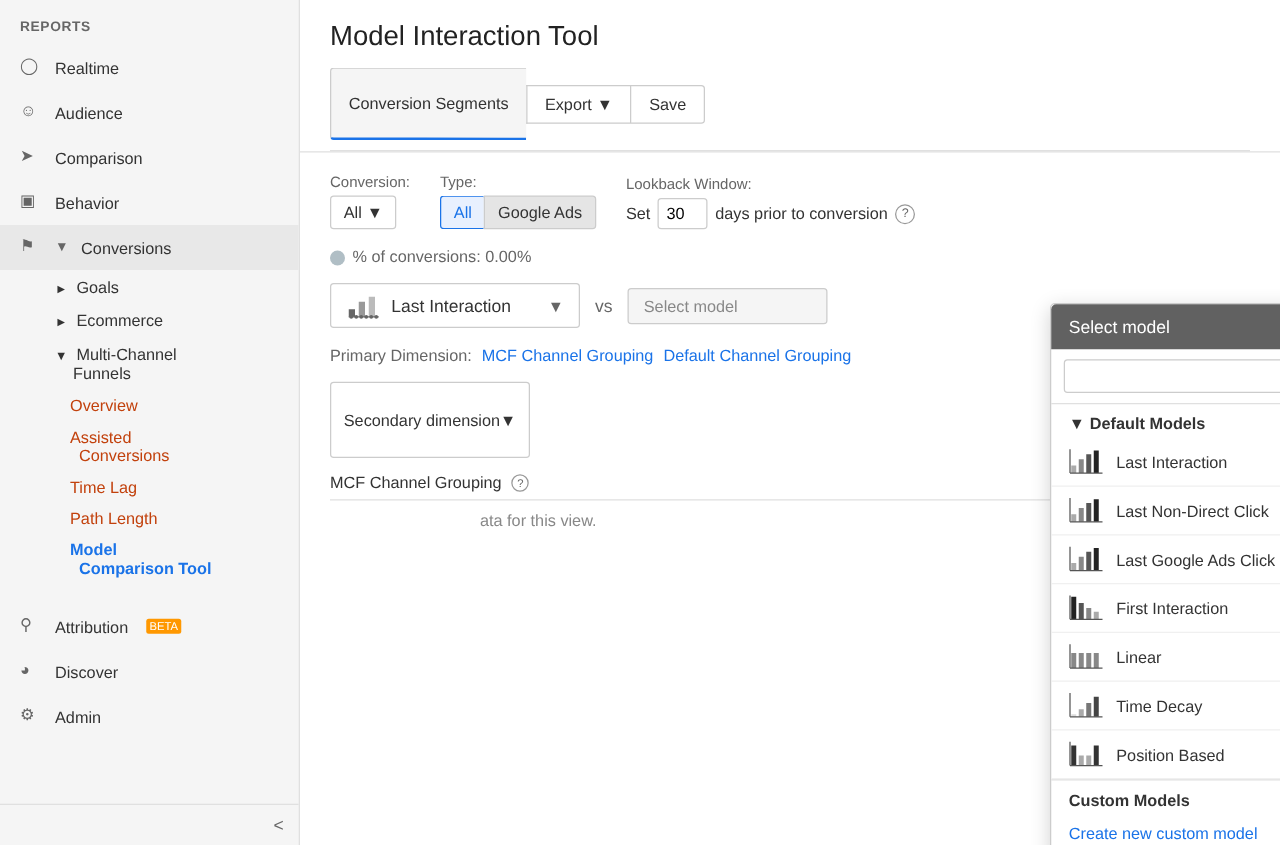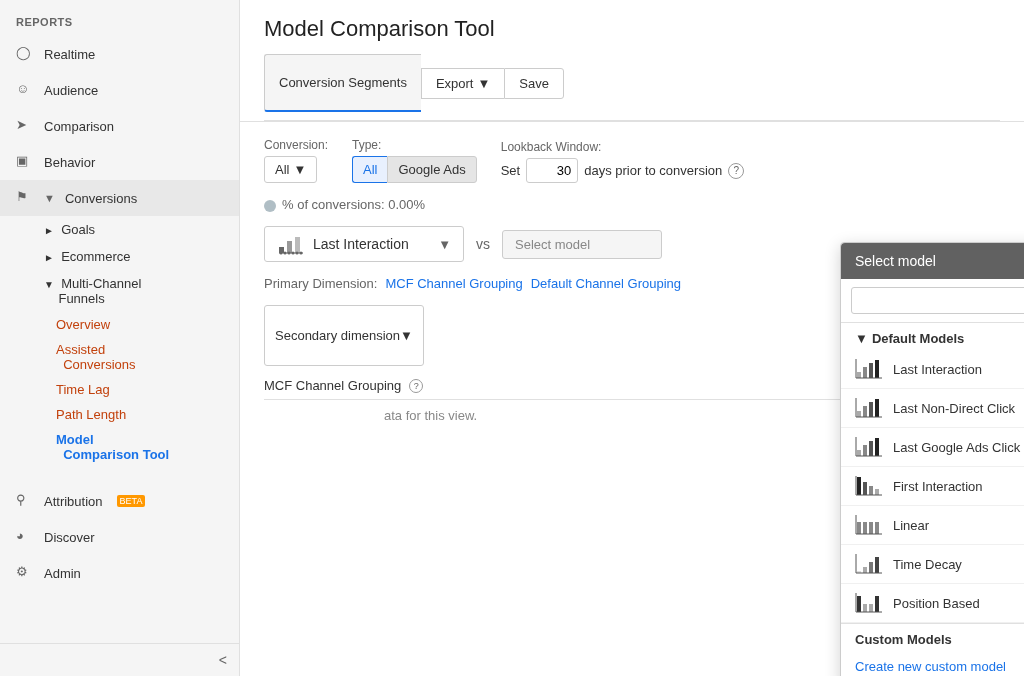--- a/index.html
+++ b/index.html
@@ -157,26 +157,26 @@
     .type-btn.active {
       background: #e8f0fe;
       color: #1a73e8;
       border-color: #1a73e8;
     }
     .type-btn:first-child { border-radius: 3px 0 0 3px; }
     .type-btn:last-child { border-radius: 0 3px 3px 0; border-right: 1px solid #ccc; }
     .type-btn.active:last-child { border-right: 1px solid #1a73e8; }
     .lookback-row { display: flex; align-items: center; gap: 6px; font-size: 13px; }
     .lookback-input {
-      width: 52px;
+      width: 40px;
       border: 1px solid #ccc;
       border-radius: 3px;
       padding: 4px 6px;
       font-size: 13px;
-      text-align: right;
+      text-align: left;
     }
     .help-icon {
       width: 16px; height: 16px; border-radius: 50%; border: 1px solid #999;
       display: inline-flex; align-items: center; justify-content: center;
       font-size: 10px; color: #666; cursor: pointer;
     }
     .percent-row {
       display: flex; align-items: flex-end; gap: 6px; font-size: 13px; color: #666;
       margin-bottom: 14px;
     }
@@ -374,21 +374,21 @@
 
   <div class="sidebar-bottom">
     <div class="sidebar-collapse">
       <span>&lt;</span>
     </div>
   </div>
 </div>
 
 <div class="main-content">
   <div class="main-header">
-    <div class="page-title">Model Comparison Tool</div>
+    <div class="page-title">Model Interaction Tool</div>
     <div class="toolbar">
       <button class="toolbar-btn active">Conversion Segments</button>
       <button class="export-btn">
         <span>Export</span>
         <span>▼</span>
       </button>
       <button class="save-btn">Save</button>
     </div>
     <div style="height:1px;background:#e0e0e0;margin-top:8px;"></div>
   </div>

